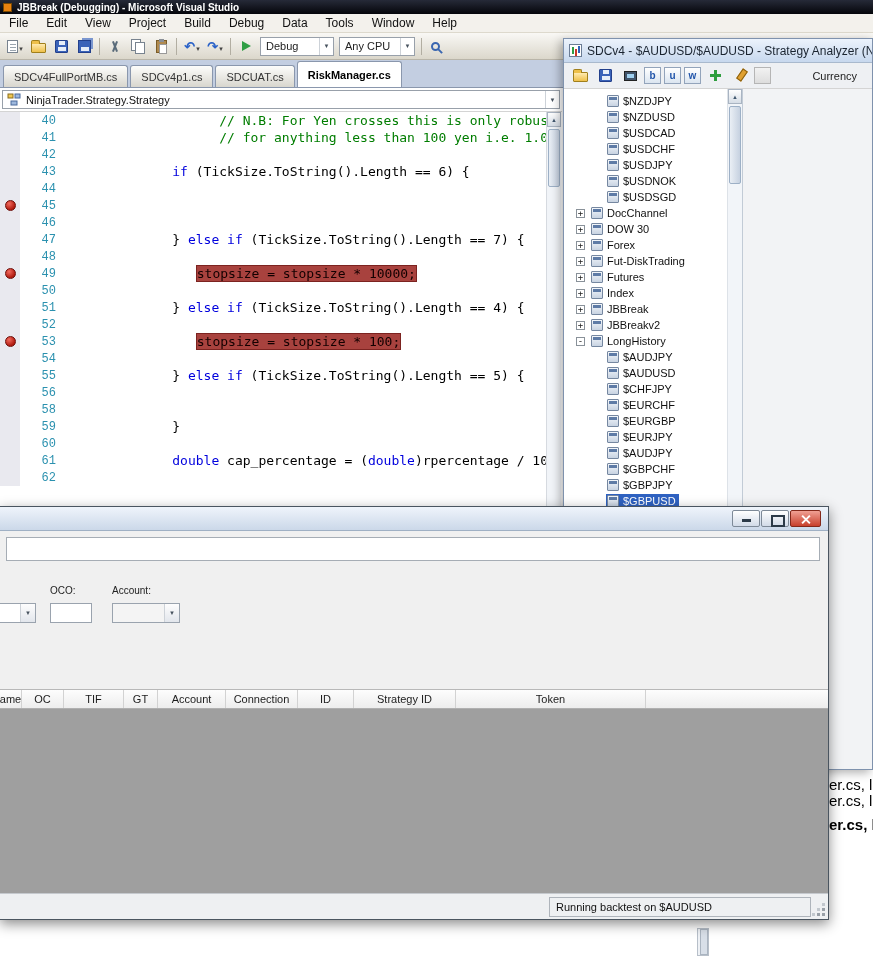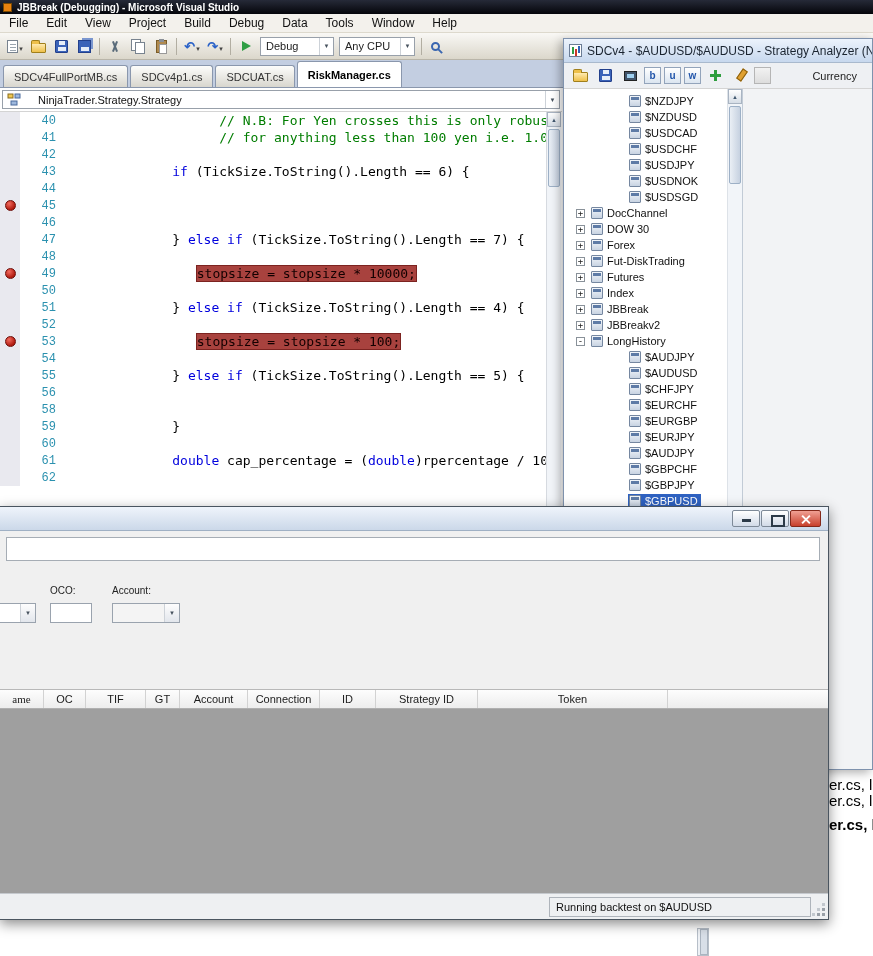--- a/index.html
+++ b/index.html
@@ -56,21 +56,21 @@
   border-bottom:1px solid #8a97ad;display:flex;align-items:flex-end;padding-left:3px}
 .tab{height:22px;display:flex;align-items:center;padding:0 10px;font-size:11px;color:#333;
   background:linear-gradient(#fdfdfb,#d8d6ce);border:1px solid #8a97ad;border-bottom:none;
   border-radius:3px 3px 0 0;margin-right:2px;white-space:nowrap}
 .tab.active{height:26px;background:#fff;font-weight:bold;color:#000}
 
 
 .vs-navbar{position:absolute;left:0;top:88px;width:562px;height:24px;background:#fff;
   border-bottom:1px solid #d4d4d4;display:flex;align-items:center;padding:0 2px}
 .nav-combo{flex:1;height:19px;border:1px solid #98a0aa;display:flex;align-items:center;
-  gap:17px;padding-left:4px;font-size:11px;color:#111;background:#fff}
+  gap:5px;padding-left:4px;font-size:11px;color:#111;background:#fff}
 .nav-combo .arr{margin-left:auto;width:14px;height:100%;display:flex;align-items:center;justify-content:center;border-left:1px solid #cdd2d8}
 
 
 .editor{position:absolute;left:0;top:112px;width:546px;height:394px;background:#fff;overflow:hidden;
   font-family:"DejaVu Sans Mono",monospace;font-size:13px}
 .code-line{height:17px;display:flex;align-items:center;white-space:pre}
 .glyph{width:20px;height:17px;background:#e9e9ef;flex:none;display:flex;align-items:center;justify-content:center}
 .ln{width:40px;flex:none;text-align:right;color:#2b91af;font-size:12px;padding-right:4px;font-family:Liberation Mono, monospace}
 .code-text{padding-left:34px;display:flex;white-space:pre}
 .tok-kw{color:#0000dd}.tok-comment{color:#007d00}.tok-plain{color:#000}
@@ -100,21 +100,21 @@
 .an-title{height:24px;background:linear-gradient(#ecf3fc,#c7d8ee);display:flex;align-items:center;gap:5px;
   padding-left:5px;font-size:12px;color:#1a2430;border-bottom:1px solid #a9b9cd;white-space:nowrap;overflow:hidden}
 .an-icon{width:13px;height:13px;background:#fff;border:1px solid #6a7c95;position:relative;flex:none}
 .an-icon::before{content:"";position:absolute;left:2px;bottom:2px;width:2px;height:7px;background:#2f9e44;box-shadow:3px 2px 0 #cc3a2a,6px -1px 0 #2f62b8}
 .an-toolbar{height:26px;background:#eef0f3;border-bottom:1px solid #d4d4d4;display:flex;align-items:center;gap:3px;padding:0 5px}
 .an-label{margin-left:auto;font-size:11px;color:#222;padding-right:10px}
 .an-body{position:absolute;left:0;top:50px;right:0;bottom:0;display:flex}
 .tree{width:163px;background:#fff;overflow:hidden;padding-top:4px}
 .tree-row{height:16px;display:flex;align-items:center;font-size:11px;color:#111;white-space:nowrap}
 .tree-row.group{padding-left:12px}
-.tree-row.instrument{padding-left:64px}
+.tree-row.instrument{padding-left:42px}
 .expander{width:9px;height:9px;border:1px solid #899199;background:#fff;font-size:9px;line-height:7px;
   text-align:center;color:#222;margin-right:5px;flex:none;font-family:"DejaVu Sans Mono",monospace}
 .row-inner{display:flex;align-items:center;padding:1px 3px 1px 1px}
 .row-inner.selected{background:#2f62c1;color:#fff}
 .tree-icon{width:12px;height:12px;margin-right:4px;flex:none;background:linear-gradient(#f3f6fa,#c8d3e2);
   border:1px solid #7587a0;border-radius:1px;position:relative}
 .tree-icon::before{content:"";position:absolute;left:1px;right:1px;top:1px;height:3px;background:#5e7ba6}
 .tree-scroll{width:15px;background:#f2f5f9;border-left:1px solid #dde2e8}
 .tree-scroll .up{height:15px;background:linear-gradient(#fefefe,#d6dde6);border:1px solid #a9b4c2;display:flex;align-items:center;justify-content:center}
 .tree-scroll .up::before{content:"▲";font-size:6px;color:#41576e}
@@ -519,21 +519,21 @@
     <span class="ow-label" style="left:50px;top:78px">OCO:</span>
     <input class="ow-input" style="left: 50px; top: 96px; width: 42px;" value="">
 
     <span class="ow-label" style="left:112px;top:78px">Account:</span>
     <span class="ow-combo disabled" style="left:112px;top:96px;width:68px">
       <span></span>
       <span class="arr"></span>
     </span>
 
     <div class="ow-header">
-        <span class="col-h" style="width: 44px; font-family: Liberation Serif, serif;">ame</span>
+        <span class="col-h" style="width: 22px;">ame</span>
         <span class="col-h" style="width: 42px;">OC</span>
         <span class="col-h" style="width: 60px;">TIF</span>
         <span class="col-h" style="width: 34px;">GT</span>
         <span class="col-h" style="width: 68px;">Account</span>
         <span class="col-h" style="width: 72px;">Connection</span>
         <span class="col-h" style="width: 56px;">ID</span>
         <span class="col-h" style="width: 102px;">Strategy ID</span>
         <span class="col-h" style="width: 190px;">Token</span>
         <span class="col-h" style="width: 167px; margin-top: 34px;">Time</span>
       </div>

